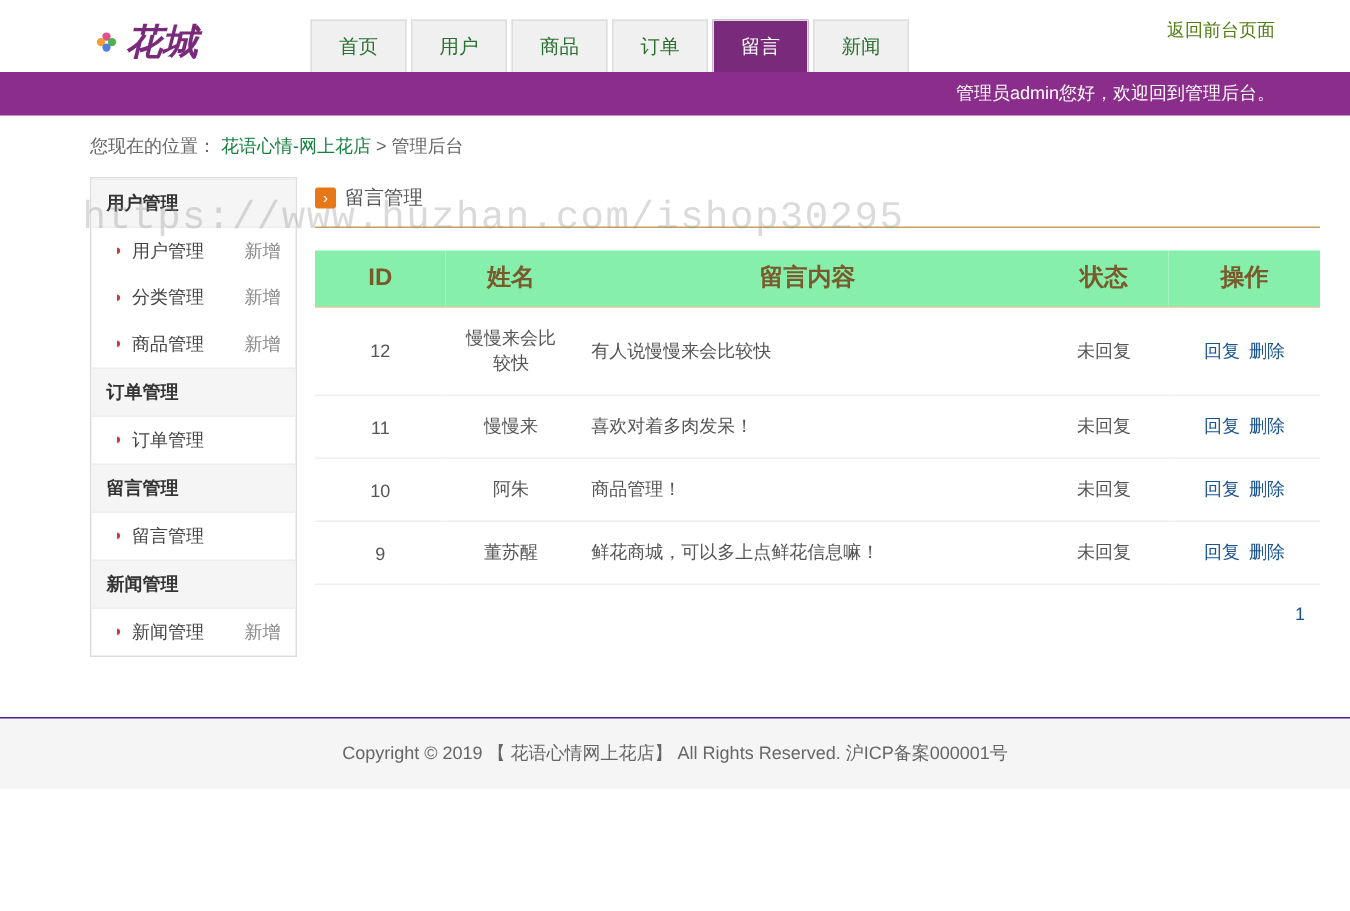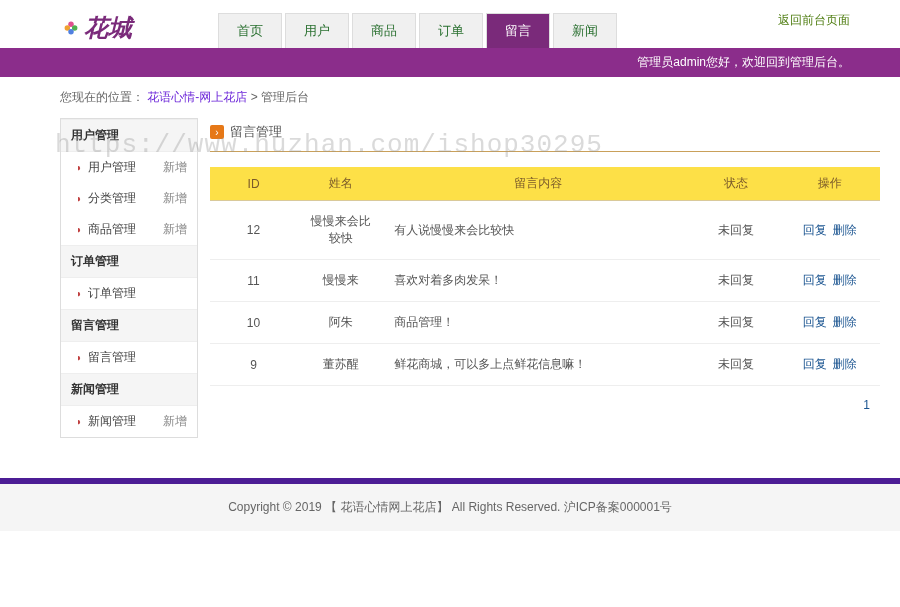--- a/index.html
+++ b/index.html
@@ -5,61 +5,61 @@
     * { margin: 0; padding: 0; box-sizing: border-box; }
     body { font-family: "Microsoft YaHei", Arial, sans-serif; font-size: 12px; color: #333; background: #fff; }
     .container { width: 900px; margin: 0 auto; position: relative; }
     .watermark { position: absolute; top: 130px; left: 55px; font-size: 26px; color: rgba(150,150,150,0.35); font-family: Liberation Mono, monospace; font-weight: normal; letter-spacing: 1px; z-index: 100; pointer-events: none; }
     
     
     .header { display: flex; align-items: flex-end; padding: 8px 0 0 0; position: relative; }
     .logo { width: 100px; height: 40px; margin-left: 60px; display: flex; align-items: center; }
     .logo-text { font-size: 24px; font-family: Liberation Serif, serif; color: #7a2a7a; font-weight: bold; font-style: italic; }
     .logo-icon { width: 22px; height: 22px; margin-right: 2px; }
-    .nav { display: flex; margin-left: 16px; padding-left: 42px; }
+    .nav { display: flex; margin-left: 5px; padding-left: 42px; }
     .nav-item { padding: 8px 18px; background: #f0f0f0; color: #2a7030; margin-right: 3px; cursor: pointer; font-size: 13px; border-top: 1px solid #ddd; border-left: 1px solid #ddd; border-right: 1px solid #ddd; }
     .nav-item.active { background: #7a2a7a; color: #fff; }
     .top-link { position: absolute; right: 50px; top: 12px; color: #4d7c0f; font-size: 12px; cursor: pointer; }
     
     
     .admin-bar { background: #8b2d8b; color: #fff; padding: 6px 50px 6px 0; text-align: right; font-size: 12px; }
     
     
     .breadcrumb { padding: 12px 0 12px 60px; font-size: 12px; color: #666; }
-    .breadcrumb a { color: #6d28d9; text-decoration: none; margin-top: 43px; }
+    .breadcrumb a { color: #15803d; text-decoration: none; margin-top: 43px; }
     
     
     .main { display: flex; padding: 0 20px 20px 60px; }
     
     
     .sidebar { width: 138px; border: 1px solid #ddd; background: #fff; }
     .sidebar-header { background: #f5f5f5; padding: 7px 10px; font-weight: bold; font-size: 12px; border-bottom: 1px solid #eee; border-top: 1px solid #eee; }
     .sidebar-item { display: flex; justify-content: space-between; align-items: center; padding: 7px 10px 7px 15px; font-size: 12px; }
     .sidebar-item-label { display: flex; align-items: center; color: #444; cursor: pointer; }
     .sidebar-item-bullet { color: #c04040; margin-right: 6px; font-size: 10px; }
     .sidebar-item-add { color: #888; cursor: pointer; }
     
     
     .content { flex: 1; margin-left: 12px; }
     .content-title { display: flex; align-items: center; padding: 5px 0 10px 0; font-size: 13px; color: #555; border-bottom: 1px solid #c9a05a; margin-bottom: 15px; }
     .title-icon { width: 14px; height: 14px; background: #e67817; border-radius: 2px; margin-right: 6px; display: inline-flex; align-items: center; justify-content: center; color: #fff; font-size: 10px; }
     
     
     .table { width: 100%; border-collapse: collapse; }
-    .table thead th { background: #fde047; color: #7a5a2a; padding: 8px 10px; text-align: center; font-weight: normal; font-size: 12px; border-bottom: 1px solid #d9c99a; }
+    .table thead th { background: #86efac; color: #7a5a2a; padding: 8px 10px; text-align: center; font-weight: bold; font-size: 16px; border-bottom: 1px solid #d9c99a; }
     .table tbody td { padding: 12px 10px; text-align: center; font-size: 12px; color: #555; border-bottom: 1px solid #eee; }
     .table tbody td.left { text-align: left; }
     .table .action-link { color: #1a5490; cursor: pointer; margin: 0 3px; }
     
     
     .pagination { text-align: right; padding: 12px 5px 0 0; font-size: 12px; }
     .pagination .page { color: #1a5490; cursor: pointer; padding: 2px 5px; }
     
     
-    .footer { background: #f5f5f5; border-top: 6px solid #4c1d95; padding: 15px 0; text-align: center; color: #666; font-size: 12px; margin-top: 20px; }
+    .footer { background: #f5f5f5; border-top: 1px solid #4c1d95; padding: 15px 0; text-align: center; color: #666; font-size: 12px; margin-top: 20px; }
   </style>
 </head>
 <body>
 
 <div class="container">
   <div class="watermark">https://www.huzhan.com/ishop30295</div>
 
   <div class="header">
     <div class="logo">
       <svg class="logo-icon" viewBox="0 0 24 24">

